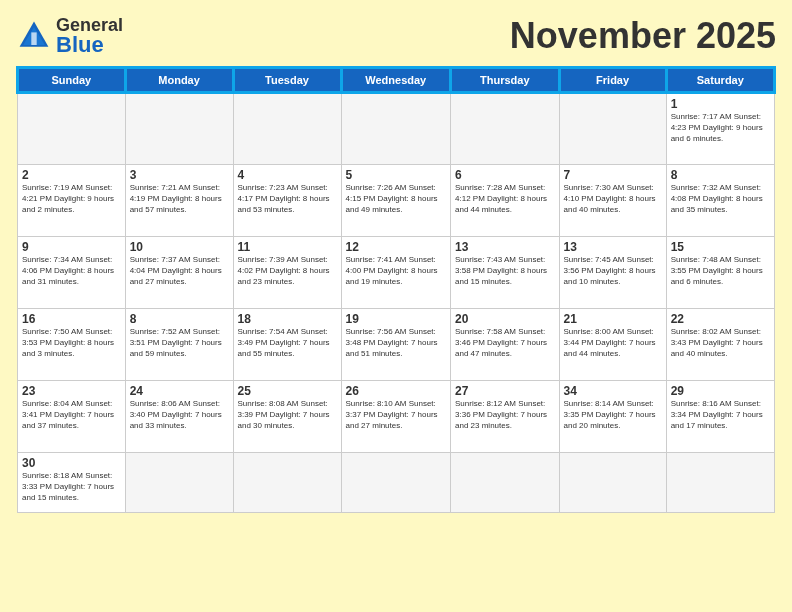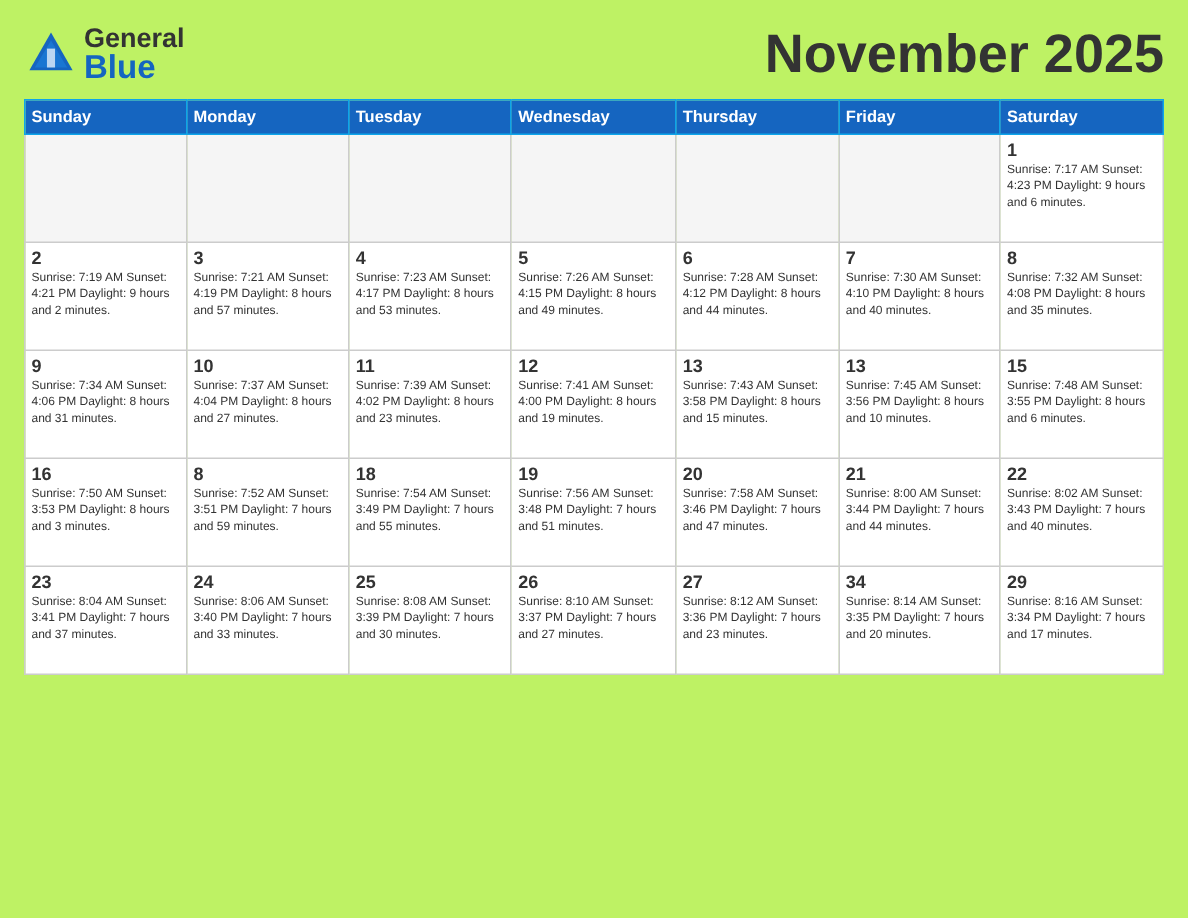--- a/index.html
+++ b/index.html
@@ -6,21 +6,21 @@
     body {
       font-family: Arial, sans-serif;
       background: #fff;
       width: 792px;
       height: 612px;
       overflow: hidden;
     }
     .page {
       width: 792px;
       height: 612px;
-      background: #bef264;
+      background: #fef9c3;
       padding: 16px 16px 10px 16px;
     }
     .header {
       display: flex;
       justify-content: space-between;
       align-items: flex-start;
       margin-bottom: 10px;
     }
     .logo {
       display: flex;
@@ -63,22 +63,22 @@
       width: 100%;
       border-collapse: collapse;
       border: 1px solid #ccc;
     }
     .calendar th {
       background: #1565c0;
       color: #fff;
       font-size: 11px;
       font-weight: bold;
       padding: 5px 4px;
-      text-align: left;
-      border: 1px solid #0ea5e9;
+      text-align: center;
+      border: 3px solid #0ea5e9;
     }
     .calendar td {
       vertical-align: top;
       border: 1px solid #ccc;
       padding: 3px 4px;
       width: 113px;
       font-size: 8.5px;
       color: #333;
       background: #fff;
       height: 72px;
@@ -319,15 +319,29 @@
 Sunset: 3:35 PM
 Daylight: 7 hours and 20 minutes.</div>
           </td>
           <td>
             <span class="day-number">29</span>
             <div class="day-info">Sunrise: 8:16 AM
 Sunset: 3:34 PM
 Daylight: 7 hours and 17 minutes.</div>
           </td>
         </tr>
+        <tr class="last-row">
+          <td>
+            <span class="day-number">30</span>
+            <div class="day-info">Sunrise: 8:18 AM
+Sunset: 3:33 PM
+Daylight: 7 hours and 15 minutes.</div>
+          </td>
+          <td class="empty"></td>
+          <td class="empty"></td>
+          <td class="empty"></td>
+          <td class="empty"></td>
+          <td class="empty"></td>
+          <td class="empty"></td>
+        </tr>
       </tbody>
   </table>
 </div>
 
 </body></html>

